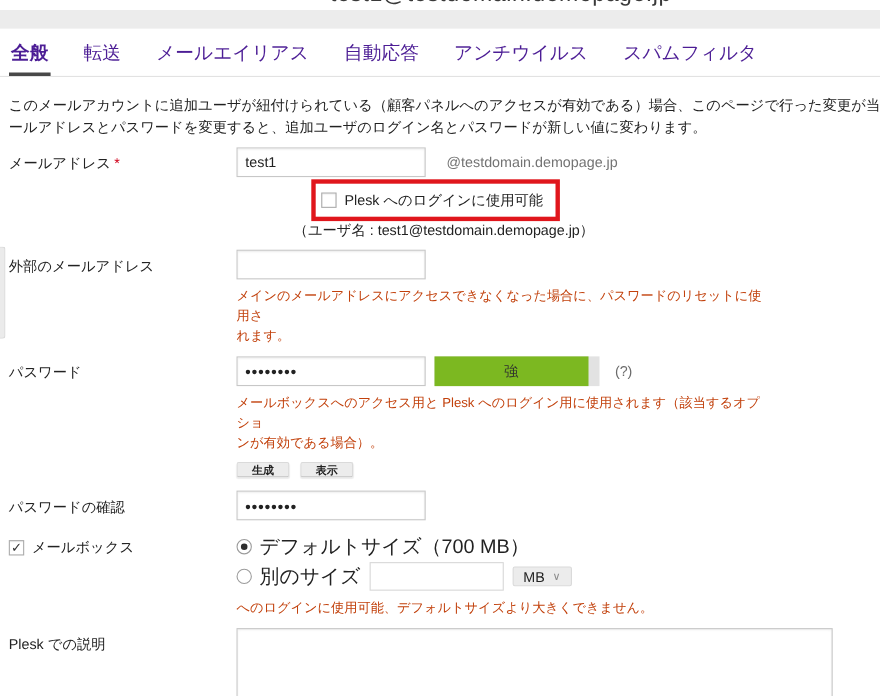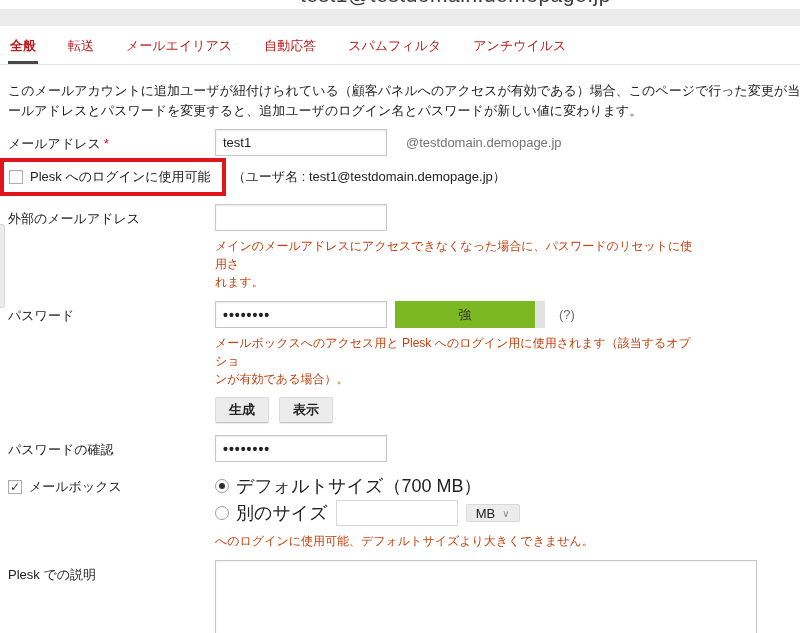--- a/index.html
+++ b/index.html
@@ -8,59 +8,59 @@
     overflow: hidden; background: #fff; position: relative;
     font-family: "Liberation Sans", "DejaVu Sans", sans-serif;
     font-size: 13px; color: #222;
   }
   
   .title-clip { height: 9px; overflow: hidden; position: relative; background:#fff; }
   .page-title { position: absolute; left: 300px; top: -17px; font-size: 21px; color: #3a3a3a; letter-spacing: .5px; white-space: nowrap; }
   .top-band { height: 17px; background: #ececec; }
   
   .tabs { display: flex; align-items: flex-end; padding-left: 8px; margin-top: 6px; border-bottom: 1px solid #e2e2e2; }
-  .tab { padding: 5px 2px 9px 2px; margin-right: 28px; font-size: 13px; color: #b91c1c; cursor: pointer; white-space: nowrap; }
+  .tab { padding: 5px 2px 9px 2px; margin-right: 28px; font-size: 17px; color: #4c1d95; cursor: pointer; white-space: nowrap; }
   .tab.active { box-shadow: inset 0 -3px 0 #484848; font-weight: bold; }
   
   .content { padding: 0 8px; }
   .intro { margin-top: 16px; font-size: 13px; line-height: 20px; color: #222; white-space: pre; }
   .form { margin-top: 8px; }
   .row { display: flex; align-items: flex-start; }
   .label-col { width: 207px; flex: none; padding-top: 6px; font-size: 13px; color: #222; }
   .field-col { flex: 1; min-width: 0; }
   .req { color: #d0021b; margin-left: 3px; }
   .hline { display: flex; align-items: center; }
   input.text-input, input.pw-input {
     width: 172px; height: 27px; border: 1px solid #c7c7c7; background: #fff;
     padding: 0 7px; font-size: 13px; font-family: inherit; color: #222;
     box-shadow: inset 0 1px 2px rgba(0,0,0,.08); outline: none;
   }
   input.pw-input { font-weight: bold; letter-spacing: 1px; font-size: 14px; }
   .suffix { margin-left: 19px; font-size: 13px; color: #737373; }
   .help { margin-top: 6px; font-size: 12px; line-height: 18px; color: #c2410c; white-space: pre-line; max-width: 480px; }
   
-  .row.login-row { margin-top: 2px; margin-bottom: 8px; align-items: center; }
+  .row.login-row { margin-top: 2px; margin-bottom: 8px; align-items: center; flex-direction: column; }
   .red-box { display: inline-flex; align-items: center; border: 4px solid #e0161c; padding: 6px 11px 6px 5px; margin-left: -8px; background: transparent; }
   .note { margin-left: 7px; font-size: 13px; color: #222; white-space: nowrap; }
   
   .checkbox { width: 14px; height: 14px; flex: none; border: 1px solid #ababab; background: #fff; display: inline-flex; align-items: center; justify-content: center; font-size: 12px; line-height: 12px; color: #333; box-shadow: inset 0 1px 1px rgba(0,0,0,.06); cursor: pointer; }
   .cb-label { margin-left: 7px; font-size: 13px; }
   .radio { width: 14px; height: 14px; flex: none; border: 1px solid #9c9c9c; border-radius: 50%; background: #fff; display: inline-flex; align-items: center; justify-content: center; cursor: pointer; }
   .radio .dot { width: 6px; height: 6px; border-radius: 50%; background: #2e2e2e; display: none; }
   .radio.selected .dot { display: block; }
   
   .strength-track { width: 150px; height: 27px; background: #e2e2e2; margin-left: 8px; flex: none; }
   .strength-fill { width: 93%; height: 100%; background: #7cb821; display: flex; align-items: center; justify-content: center; font-size: 13px; color: #2f2f2f; }
   .q-link { margin-left: 14px; font-size: 13px; color: #6b6b6b; cursor: pointer; }
   
   .btn-row { margin-top: 9px; display: flex; }
   .btn-gray {
-    height: 26px; padding: 0 13px; margin-right: 10px; background: #ececec;
+    height: 14px; padding: 0 13px; margin-right: 10px; background: #ececec;
     border: 1px solid #dadada; border-bottom-color: #c3c3c3; border-radius: 2px;
-    font-size: 13px; font-weight: bold; color: #222; font-family: inherit; cursor: pointer;
+    font-size: 10px; font-weight: bold; color: #222; font-family: inherit; cursor: pointer;
     box-shadow: 0 1px 1px rgba(0,0,0,.08);
   }
   
   .radio-line { display: flex; align-items: center; height: 20px; margin-bottom: 4px; }
   .radio-line2 { display: flex; align-items: center; margin-bottom: 2px; }
   .rl-label { margin-left: 7px; font-size: 18px; }
   .size-input { width: 122px; height: 26px; border: 1px solid #d8d8d8; background: #fff; margin-left: 8px; padding: 0 6px; font-family: inherit; font-size: 13px; }
   .mb-select { height: 18px; margin-left: 8px; padding: 0 9px; background: #ececec; border: 1px solid #dadada; border-radius: 2px; display: inline-flex; align-items: center; font-size: 13px; color: #222; cursor: pointer; }
   .mb-select .chev { margin-left: 7px; font-size: 10px; color: #8a8a8a; }
   textarea.desc {
@@ -79,22 +79,22 @@
 <div class="title-clip">
   <div class="page-title">test1@testdomain.demopage.jp</div>
 </div>
 <div class="top-band"></div>
 
 <div class="tabs">
   <div class="tab active">全般</div>
   <div class="tab">転送</div>
   <div class="tab">メールエイリアス</div>
   <div class="tab">自動応答</div>
+  <div class="tab">アンチウイルス</div>
   <div class="tab">スパムフィルタ</div>
-  <div class="tab">アンチウイルス</div>
 </div>
 
 <div class="content">
   <div class="intro">このメールアカウントに追加ユーザが紐付けられている（顧客パネルへのアクセスが有効である）場合、このページで行った変更が当該ユーザの設定にも影響します。メ
 ールアドレスとパスワードを変更すると、追加ユーザのログイン名とパスワードが新しい値に変わります。</div>
 
   <div class="form">
 
     <div class="row" style="margin-bottom:2px;">
       <div class="label-col">

